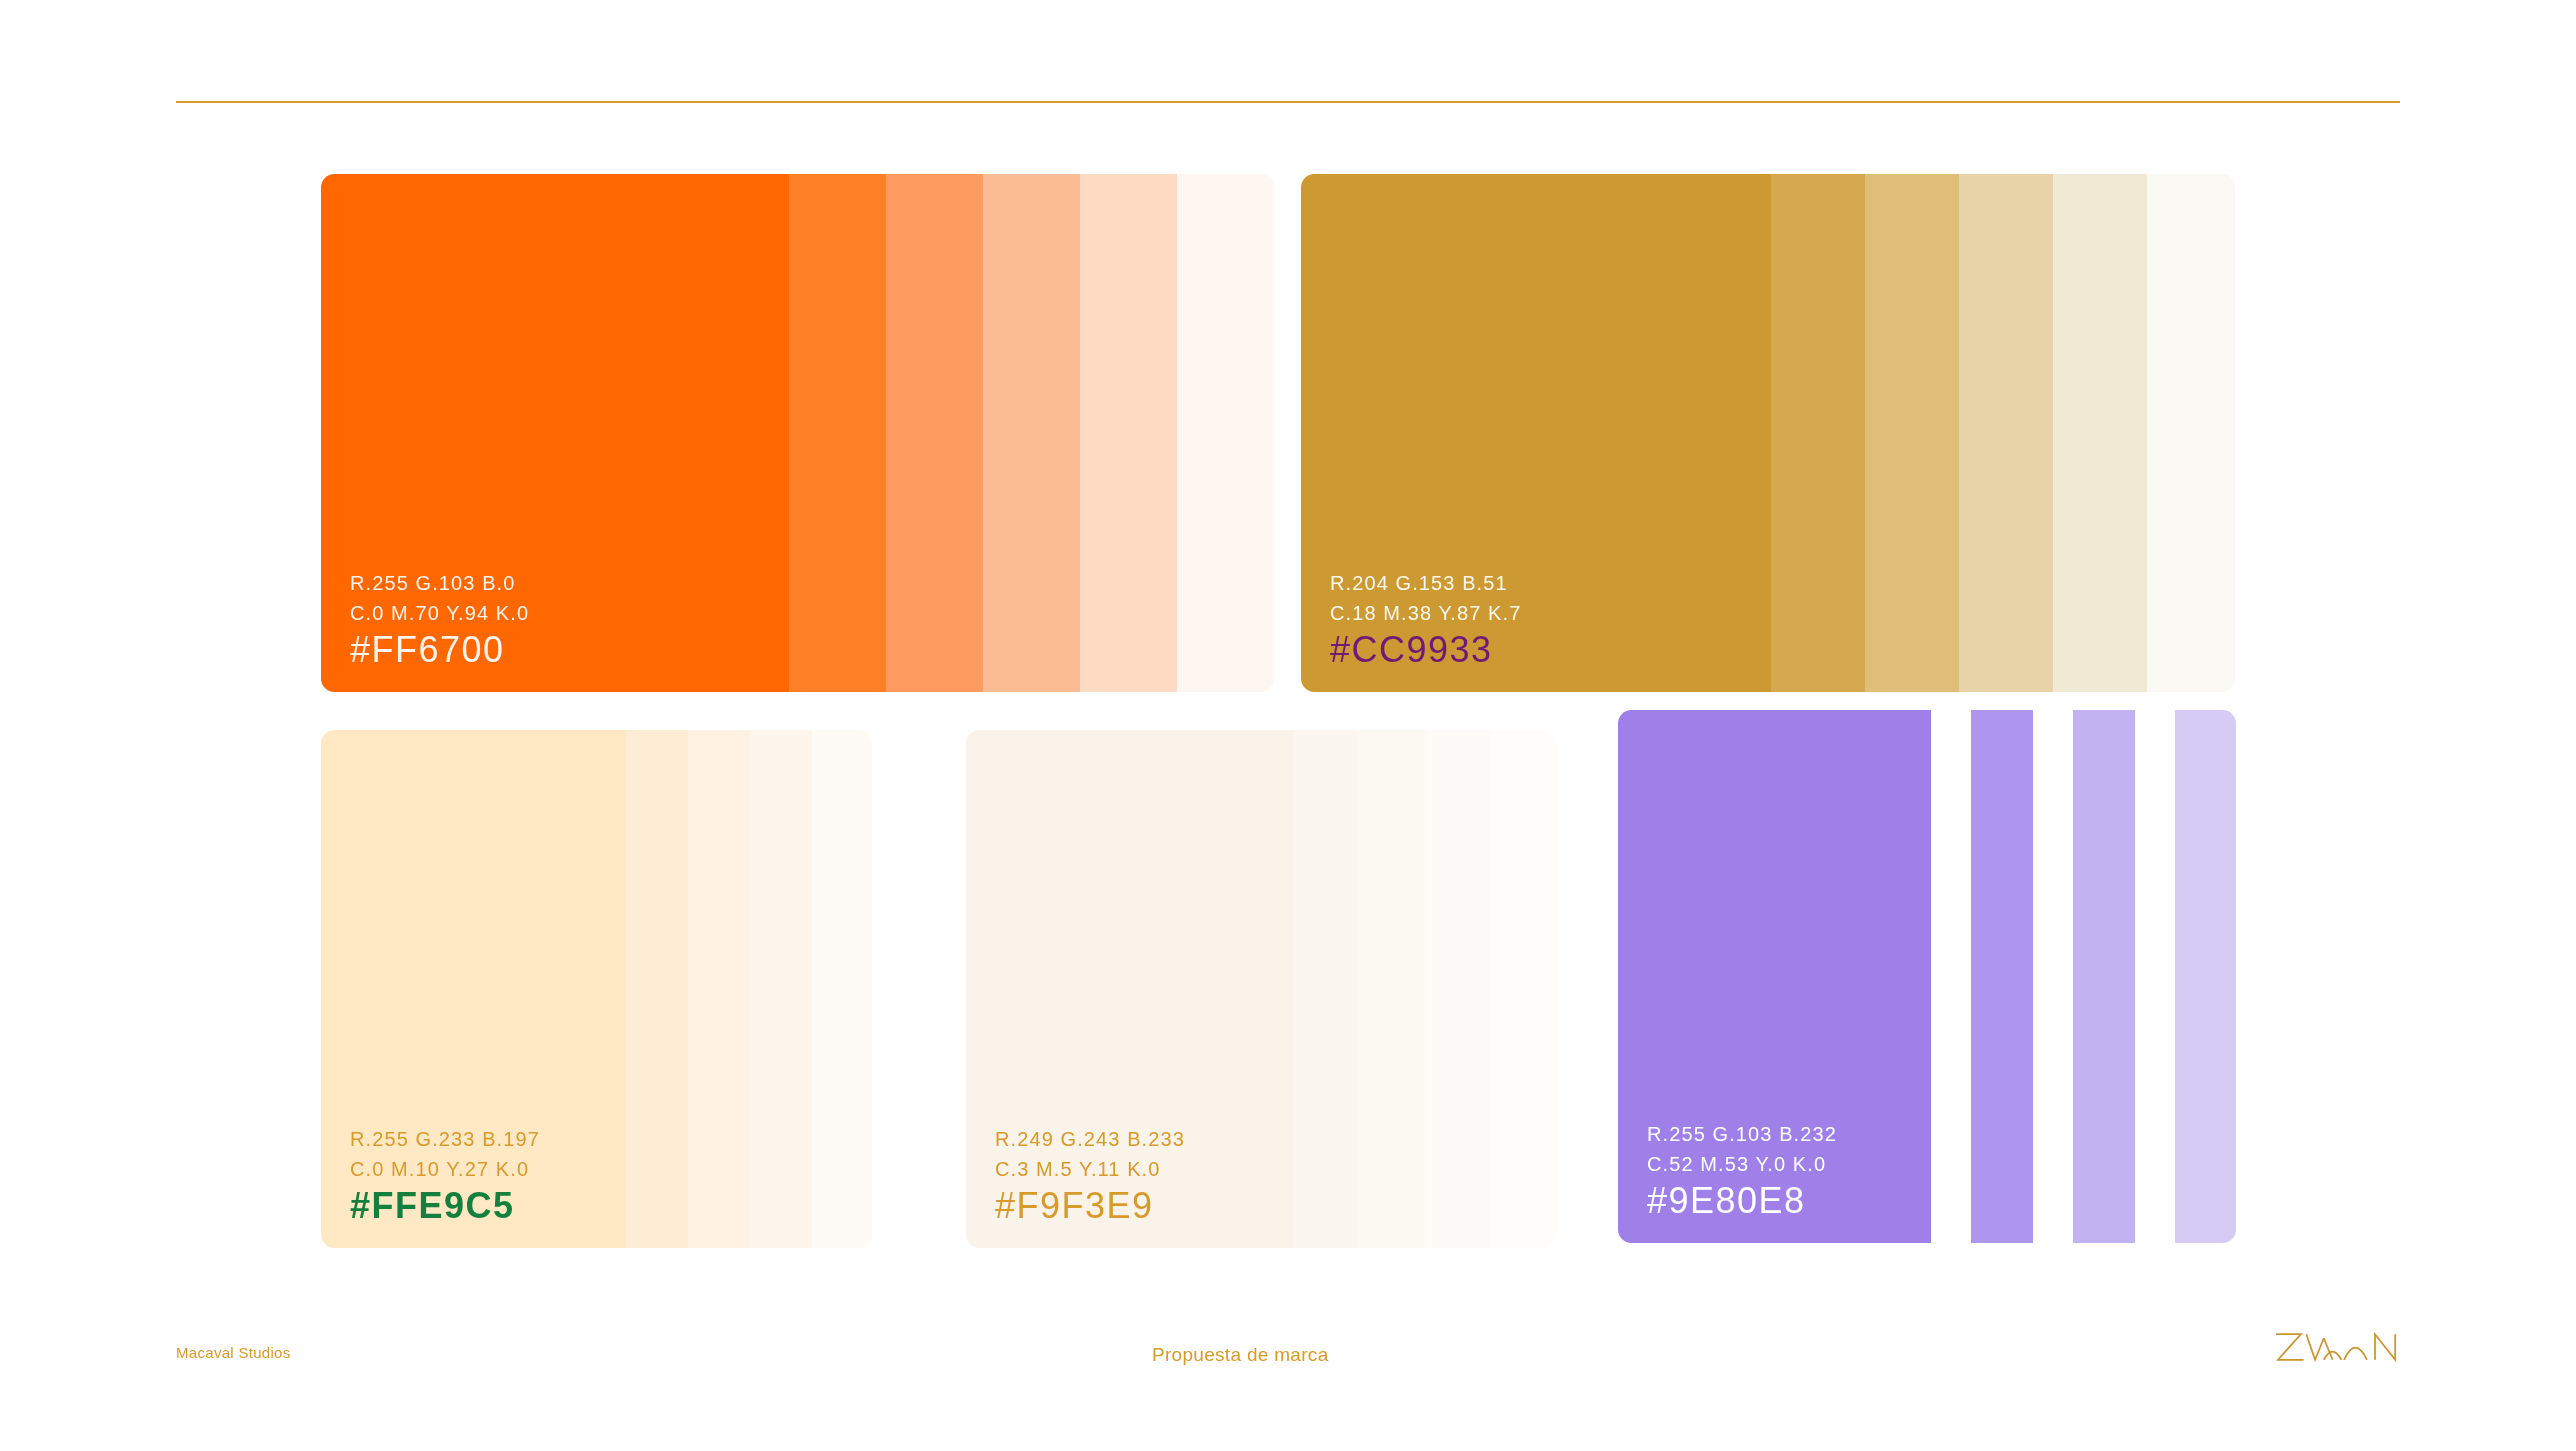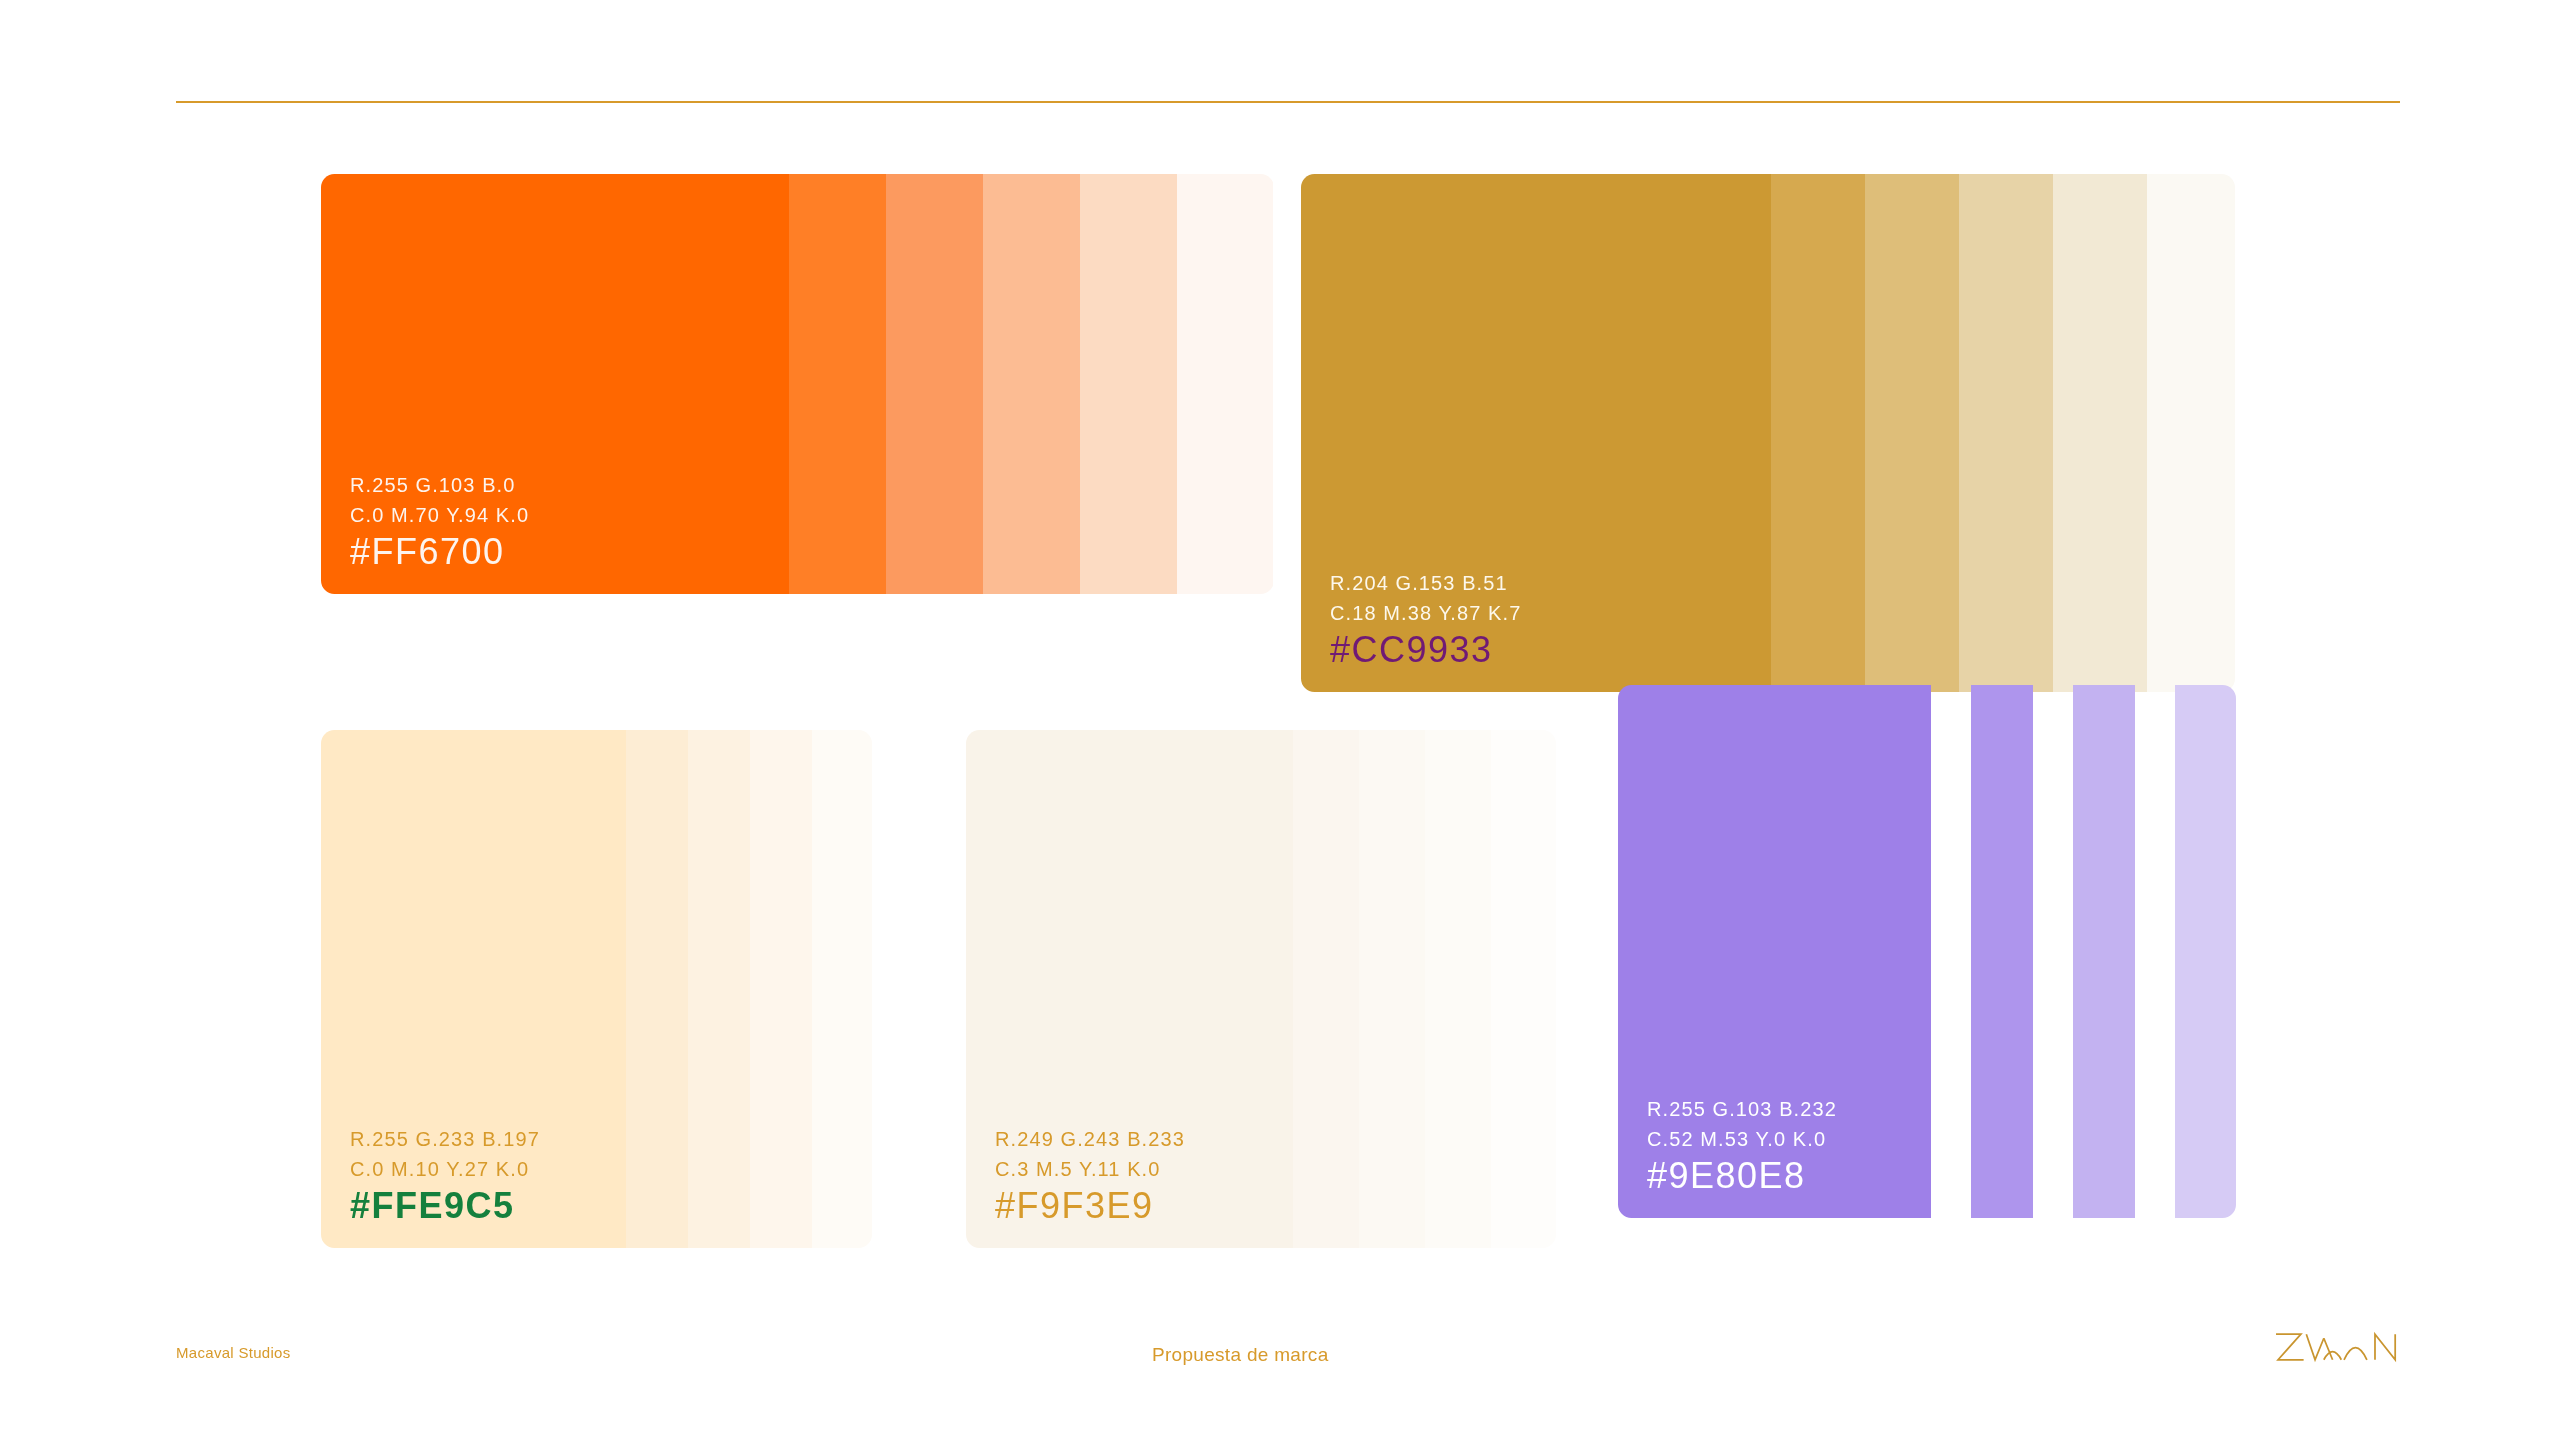--- a/index.html
+++ b/index.html
@@ -104,21 +104,21 @@
   }
   .footer-logo svg { display: block; width: 100%; height: 100%; }
 </style>
 </head>
 <body>
 
 <div class="top-rule"></div>
 
 <div class="palette">
 
-  <div class="swatch" id="sw-orange" style="left:321px; top:174px; width:953px; height:420px;">
+  <div class="swatch" id="sw-orange" style="left:321px; top:174px; width:953px; height:518px;">
     <div class="base" style="width:468px; background:#FF6700;">
       <div class="labels">
         <div class="rgb" style="color:#FDF4EE;">R.255  G.103  B.0</div>
         <div class="cmyk" style="color:#FDF4EE;">C.0  M.70  Y.94  K.0</div>
         <div class="hex" style="color:#FDF4EE;">#FF6700</div>
       </div>
     </div>
     <div class="tint" style="width:97px; background:#FF7F26;"></div>
     <div class="tint" style="width:97px; background:#FC9A5F;"></div>
     <div class="tint" style="width:97px; background:#FCBC93;"></div>
@@ -162,21 +162,21 @@
         <div class="cmyk" style="color:#D79A2B;">C.3  M.5  Y.11  K.0</div>
         <div class="hex" style="color:#D79A2B;">#F9F3E9</div>
       </div>
     </div>
     <div class="tint" style="width:66px; background:#FBF6EF;"></div>
     <div class="tint" style="width:66px; background:#FCF9F3;"></div>
     <div class="tint" style="width:66px; background:#FDFBF7;"></div>
     <div class="tint" style="width:66px; background:#FEFDFB;"></div>
   </div>
 
-  <div class="swatch" id="sw-purple" style="left:1618px; top:685px; width:618px; height:533px;gap:40px;">
+  <div class="swatch" id="sw-purple" style="left:1618px; top:710px; width:618px; height:533px;gap:40px;">
     <div class="base" style="width:313px; background:#9E80E8;">
       <div class="labels">
         <div class="rgb" style="color:#FFFFFF;">R.255  G.103  B.232</div>
         <div class="cmyk" style="color:#FFFFFF;">C.52  M.53  Y.0  K.0</div>
         <div class="hex" style="color:#FFFFFF;">#9E80E8</div>
       </div>
     </div>
     <div class="tint" style="width:62px; background:#AE95ED;"></div>
     <div class="tint" style="width:62px; background:#C3B2F1;"></div>
     <div class="tint" style="width:62px; background:#D6CBF5;"></div>

